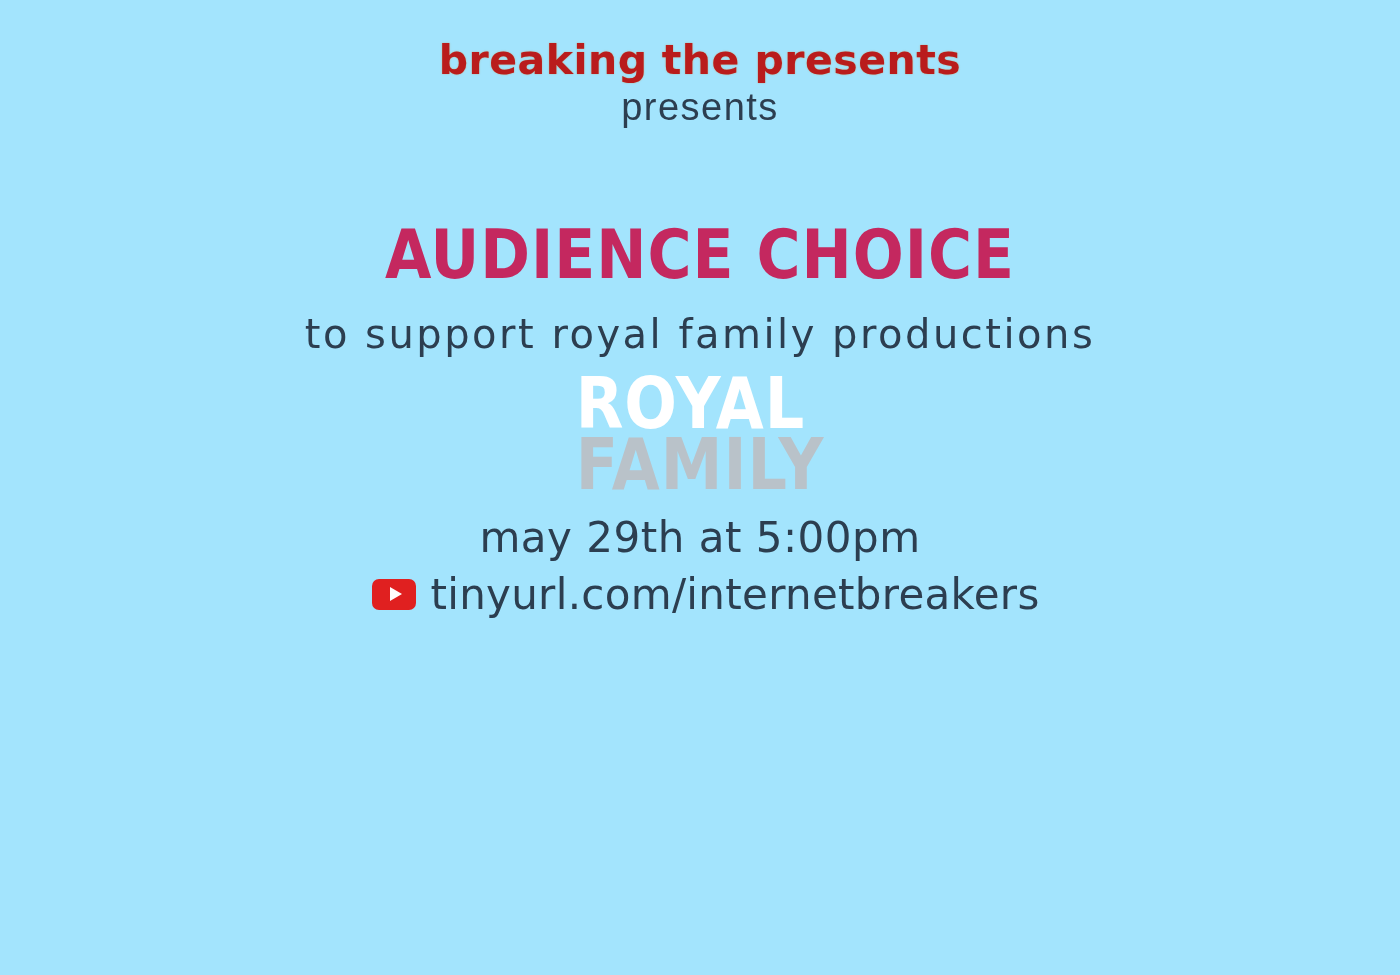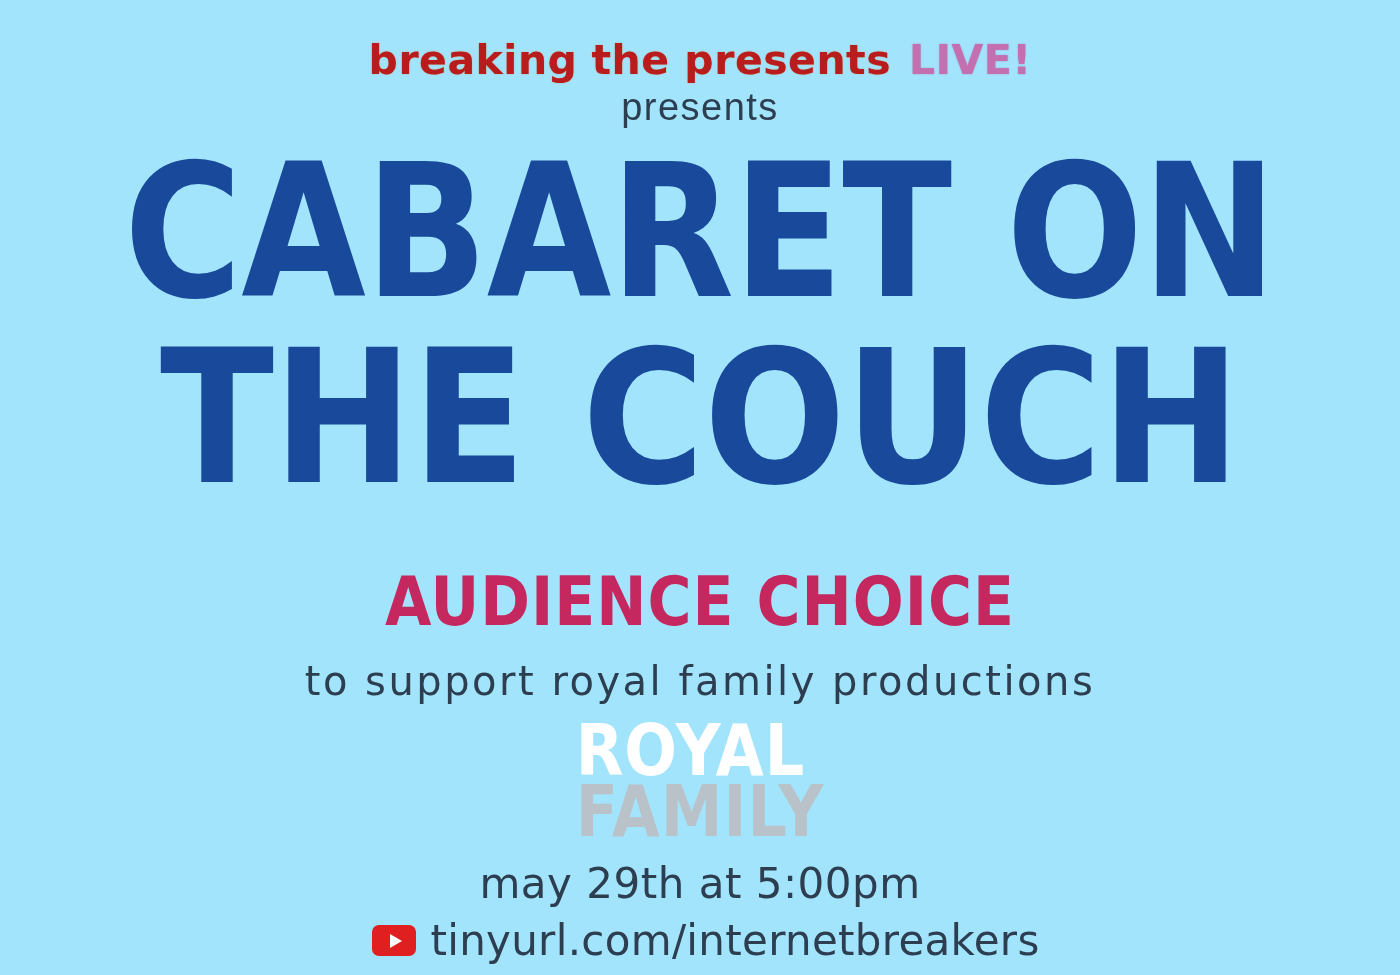--- a/index.html
+++ b/index.html
@@ -179,29 +179,24 @@
   }
 </style>
 </head>
 <body>
 
 <div id="poster">
 
   <div class="brand-line">
     <span class="brand-breaking">breaking</span>
     <span class="brand-the-internet">the presents</span>
-    <span class="brand-live">LIVE!</span>
   </div>
 
   <div class="presents">presents</div>
 
-  <div class="title-block">
-    <span class="title-line title-line-1">CABARET ON</span>
-    <span class="title-line title-line-2">THE COUCH</span>
-  </div>
 
   <div class="audience-choice">AUDIENCE CHOICE</div>
 
   <div class="support-line">to support royal family productions</div>
 
   <div class="rf-logo">
     <span class="rf-royal">ROYAL</span>
     <span class="rf-family">FAMILY</span>
   </div>
 

